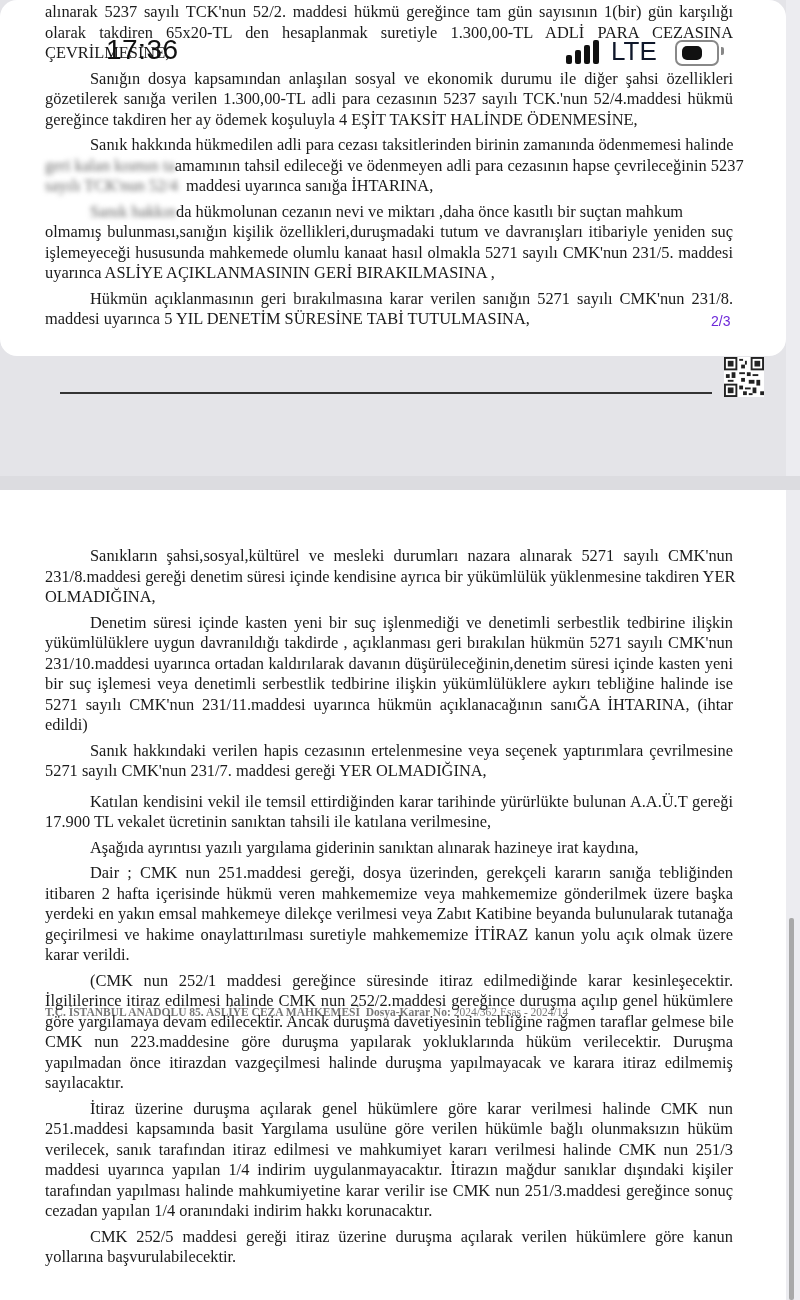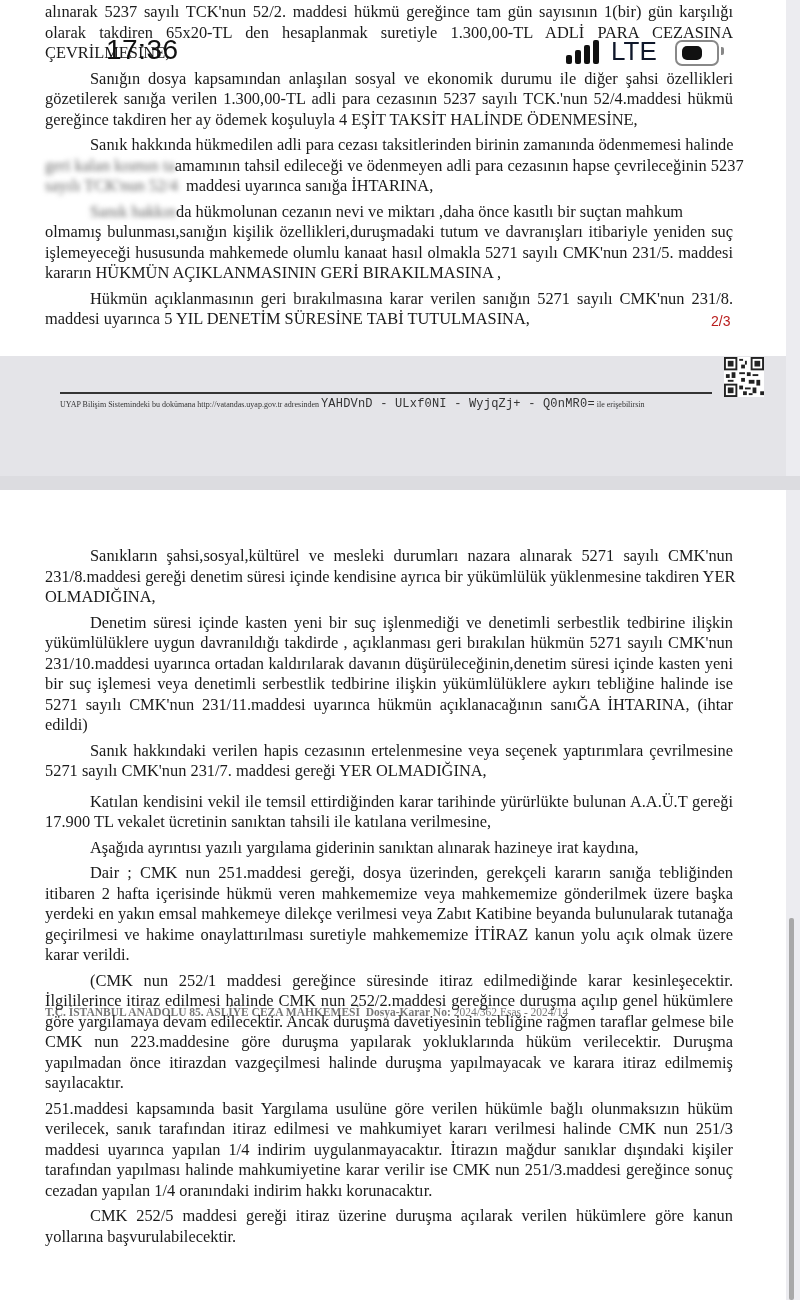--- a/index.html
+++ b/index.html
@@ -5,38 +5,38 @@
   html, body { margin:0; padding:0; }
   body {
     width:800px; height:1300px; overflow:hidden; position:relative;
     background:#e4e4e8;
     font-family:"Liberation Serif", serif;
     color:#1a1a1a;
   }
   .page {
     position:absolute; left:0; width:786px; background:#ffffff;
   }
-  #page1 { top:0; height:356px; }
+  #page1 { top:0; height:356px;border-radius:17px; }
   #page2 { top:490px; height:992px; }
   .gap { position:absolute; left:0; top:476px; width:800px; height:14px; background:#dcdce0; }
   .right-strip { position:absolute; right:0; top:0; width:14px; height:1300px; background:#ececf0; }
 
   .txt {
     position:absolute; left:45px; width:688px;
     font-size:16.4px; line-height:20.5px; text-align:justify;
   }
   .p { margin:0; }
   .p .l { display:block; text-align:justify; text-align-last:justify; white-space:nowrap; }
   .p .l.last { text-align-last:left; }
   .ind { padding-left:45px; }
   .para-gap { height:5px; }
 
   .blur { filter:blur(2.5px); color:#666; }
 
-  .pagenum { position:absolute; left:711px; top:313px; font-family:"Liberation Sans", sans-serif; font-size:14px; color:#b91c1c; }
+  .pagenum { position:absolute; left:711px; top:313px; font-family:"Liberation Sans", sans-serif; font-size:14px; color:#6d28d9; }
   .qr { position:absolute; left:724px; top:356px; width:40px; height:42px; }
   .footline { position:absolute; left:60px; top:392px; width:652px; height:1.5px; background:#333; }
   .footer { position:absolute; left:60px; top:397px; font-size:8px; white-space:nowrap; color:#333; }
   .footer .code { font-family:"Liberation Mono", monospace; font-size:12px; letter-spacing:0.2px; }
 
   .header2 { position:absolute; left:45px; top:516px; font-size:11.5px; color:#777; font-weight:bold; white-space:nowrap; }
   .header2 .nb { font-weight:normal; }
 
   .statusbar { position:absolute; left:0; top:0; width:800px; height:80px; pointer-events:none;padding-left:24px; }
   .time { position:absolute; left:106px; top:34px; font-family:"Liberation Sans", sans-serif; font-size:28px; font-weight:500; color:#111; letter-spacing:0.5px; }
@@ -71,21 +71,21 @@
     <div class="p">
       <span class="l ind">Sanık hakkında hükmedilen adli para cezası taksitlerinden birinin zamanında ödenmemesi halinde</span>
       <span class="l" style="text-align-last:left;"><span class="blur">geri kalan kısmın ta</span><span>amamının tahsil edileceği ve ödenmeyen adli para cezasının hapse çevrileceğinin 5237</span></span>
       <span class="l last"><span class="blur">sayılı TCK'nun 52/4</span>&nbsp;&nbsp;<span>maddesi uyarınca sanığa İHTARINA,</span></span>
     </div>
     <div class="para-gap"></div>
     <div class="p">
       <span class="l ind" style="text-align-last:left;"><span class="blur">Sanık hakkın</span><span>da hükmolunan cezanın nevi ve miktarı ,daha önce kasıtlı bir suçtan mahkum</span></span>
       <span class="l">olmamış bulunması,sanığın kişilik özellikleri,duruşmadaki tutum ve davranışları itibariyle yeniden suç</span>
       <span class="l">işlemeyeceği hususunda mahkemede olumlu kanaat hasıl olmakla 5271 sayılı CMK'nun 231/5. maddesi</span>
-      <span class="l last">kararın HÜKMÜN AÇIKLANMASININ GERİ BIRAKILMASINA ,</span>
+      <span class="l last">uyarınca ASLİYE AÇIKLANMASININ GERİ BIRAKILMASINA ,</span>
     </div>
     <div class="para-gap"></div>
     <div class="p">
       <span class="l ind">Hükmün açıklanmasının geri bırakılmasına karar verilen sanığın 5271 sayılı CMK'nun 231/8.</span>
       <span class="l last">maddesi uyarınca 5 YIL DENETİM SÜRESİNE TABİ TUTULMASINA,</span>
     </div>
   </div>
 
   <div class="pagenum">2/3</div>
 
@@ -116,25 +116,20 @@
       <rect x="11" y="16" width="3" height="1"></rect>
         <rect x="15" y="16" width="2" height="3"></rect>
         <rect x="19" y="18" width="2" height="2"></rect>
       <rect x="10" y="18" width="2" height="2"></rect>
         <rect x="13" y="19" width="2" height="1"></rect>
         <rect x="2" y="12" width="3" height="1"></rect>
     </g>
   </svg>
 
   <div class="footline"></div>
-  <div class="footer">
-    <span>UYAP Bilişim Sistemindeki bu dokümana http://vatandas.uyap.gov.tr adresinden</span>
-    <span class="code">YAHDVnD - ULxf0NI - WyjqZj+ - Q0nMR0=</span>
-    <span>ile erişebilirsin</span>
-  </div>
 </div>
 
 <div class="gap"></div>
 
 <div class="page" id="page2">
   <div class="header2">
     <span>T.C. İSTANBUL ANADOLU  85. ASLİYE CEZA MAHKEMESİ</span>&nbsp;
     <span>Dosya-Karar No:</span>
     <span class="nb">2024/362 Esas - 2024/14</span>
   </div>
@@ -182,20 +177,21 @@
     <div class="p">
       <span class="l ind">(CMK nun 252/1 maddesi gereğince süresinde itiraz edilmediğinde karar kesinleşecektir.</span>
       <span class="l">İlgililerince itiraz edilmesi halinde CMK nun 252/2.maddesi gereğince duruşma açılıp genel hükümlere</span>
       <span class="l">göre yargılamaya devam edilecektir. Ancak duruşma davetiyesinin tebliğine rağmen taraflar gelmese bile</span>
       <span class="l">CMK nun 223.maddesine göre duruşma yapılarak yokluklarında hüküm verilecektir. Duruşma</span>
       <span class="l">yapılmadan önce itirazdan vazgeçilmesi halinde duruşma yapılmayacak ve karara itiraz edilmemiş</span>
       <span class="l last">sayılacaktır.</span>
     </div>
     <div class="para-gap"></div>
     <div class="p">
+      <span class="l ind">İtiraz üzerine duruşma açılarak genel hükümlere göre karar verilmesi halinde CMK nun</span>
       <span class="l">251.maddesi kapsamında basit Yargılama usulüne göre verilen hükümle bağlı olunmaksızın hüküm</span>
       <span class="l">verilecek, sanık tarafından itiraz edilmesi ve mahkumiyet kararı verilmesi halinde CMK nun 251/3</span>
       <span class="l">maddesi uyarınca yapılan 1/4 indirim uygulanmayacaktır. İtirazın mağdur sanıklar dışındaki kişiler</span>
       <span class="l">tarafından yapılması halinde mahkumiyetine karar verilir ise CMK nun 251/3.maddesi gereğince sonuç</span>
       <span class="l last">cezadan yapılan 1/4 oranındaki indirim hakkı korunacaktır.</span>
     </div>
     <div class="para-gap"></div>
     <div class="p">
       <span class="l ind">CMK 252/5 maddesi gereği itiraz üzerine duruşma açılarak verilen hükümlere göre kanun</span>
       <span class="l last">yollarına başvurulabilecektir.</span>

